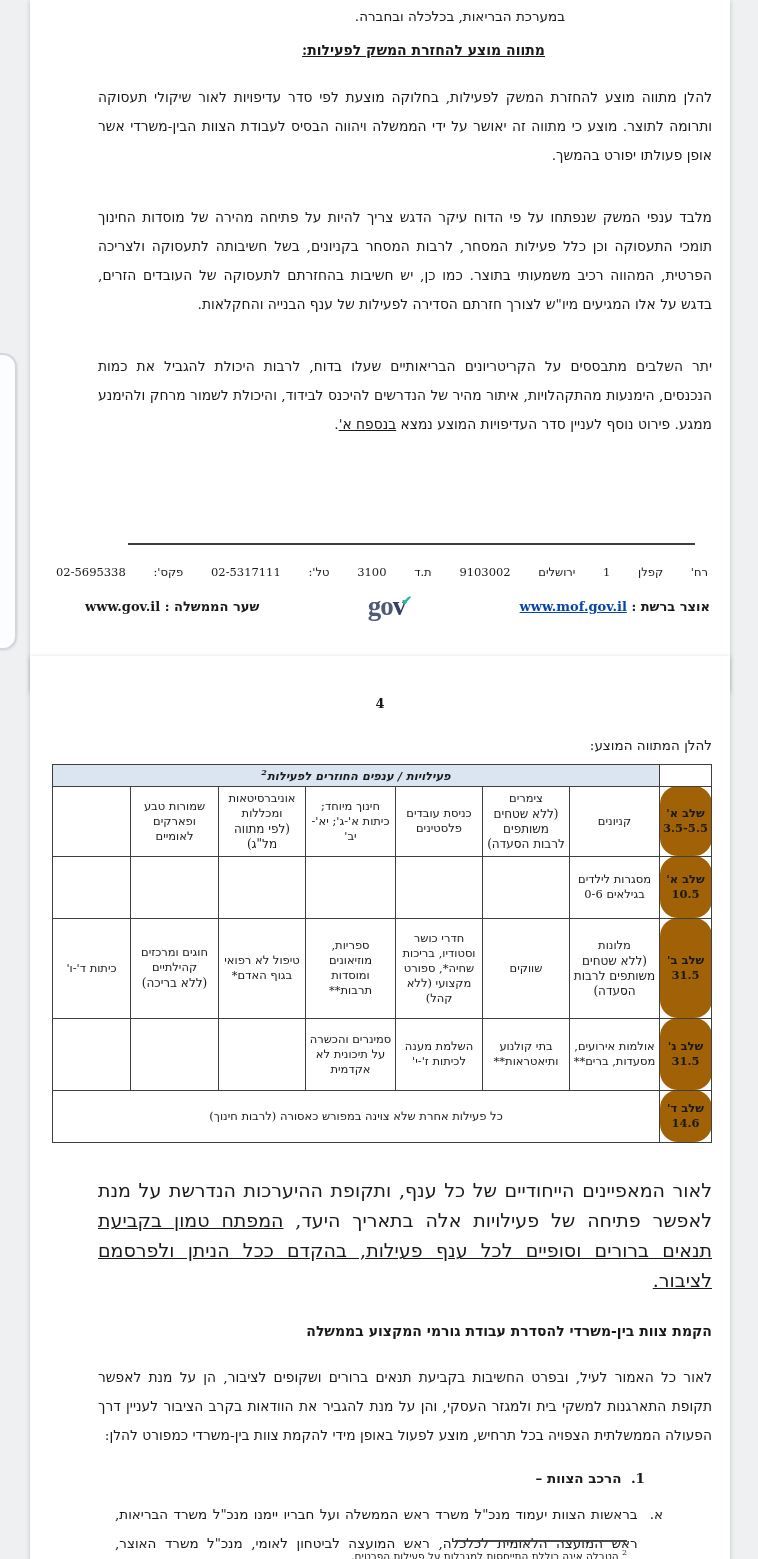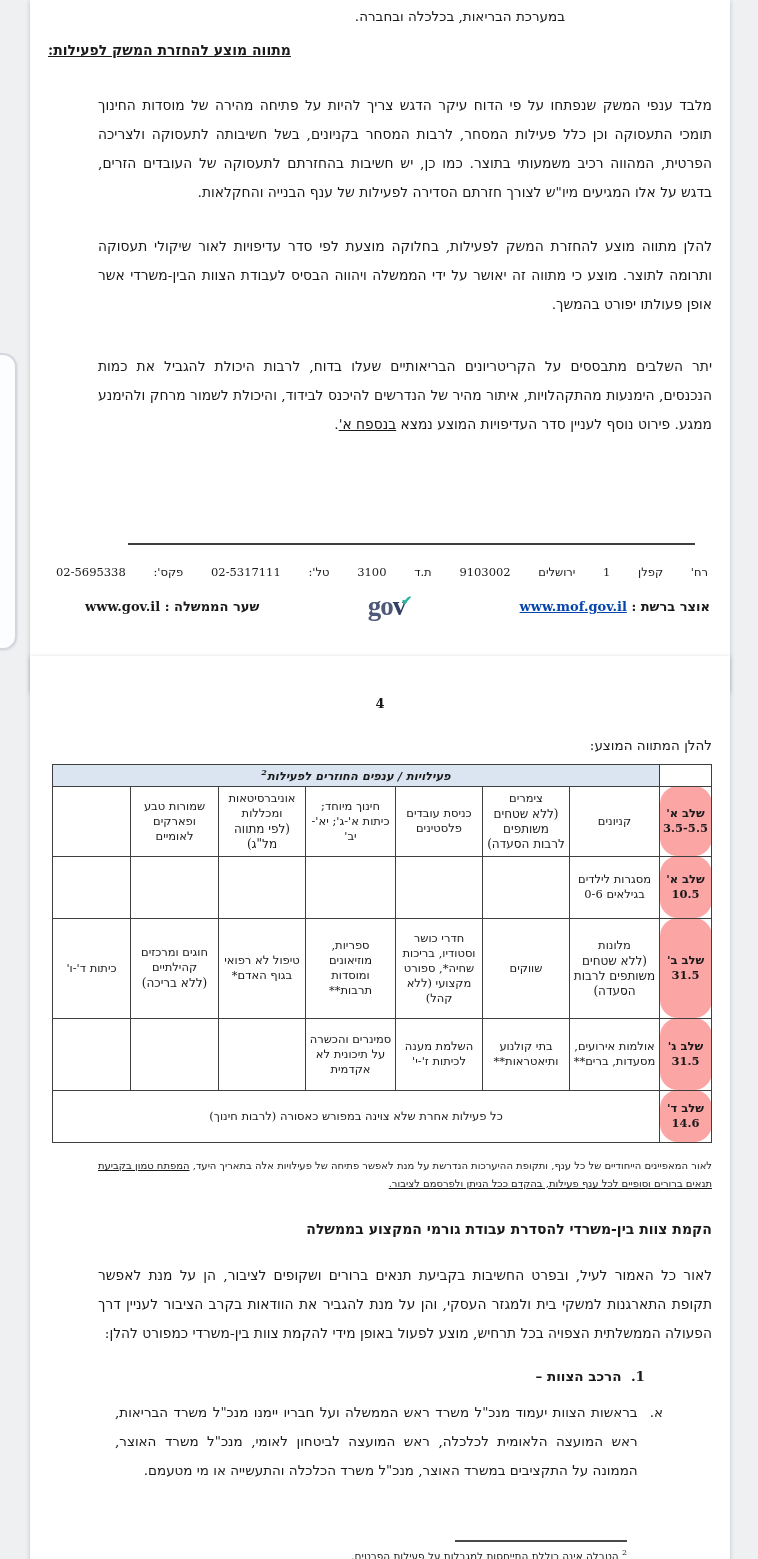--- a/index.html
+++ b/index.html
@@ -17,21 +17,21 @@
   #page1{top:0;height:692px;}
   #page2{top:656px;height:920px;}
   
   .prev-page-edge{
     position:absolute;left:-17px;top:353px;width:30px;height:293px;
     background:#fcfdfe;border:2px solid #d3d7dd;border-radius:14px;
     box-shadow:1px 1px 2px rgba(0,0,0,.06);
   }
   
   .p1-opening{padding:8px 165px 0 18px;text-align:right;font-size:13.5px;}
-  .p1-heading{margin:18px 185px 4px 18px;text-align:left;font-weight:bold;
+  .p1-heading{margin:18px 185px 4px 18px;text-align:right;font-weight:bold;
     text-decoration:underline;font-size:14px;}
   .para{margin:25px 18px 0 68px;text-align:justify;font-size:13.8px;line-height:29px;}
   .para.gap2{margin-top:33px;}
   .u{text-decoration:underline;}
   .p1-footer{position:absolute;top:543px;left:0;right:0;}
   .footer-divider{margin:0 35px 0 98px;border-top:2px solid #3c3c3c;height:0;}
   
   .footer-contact{margin:20px 22px 0 26px;font-size:11.5px;text-align:justify;
     text-align-last:justify;}
   .footer-links{display:flex;justify-content:space-between;align-items:center;
@@ -44,24 +44,24 @@
   .gov-logo .tick{color:#2ab4a0;font-size:13px;vertical-align:super;margin-left:-4px;}
   
   .page-num{margin-top:40px;text-align:center;font-weight:bold;font-size:13px;}
   .p2-intro{margin:26px 18px 7px 0;text-align:right;font-size:13.5px;}
   table.plan{margin:11px 18px 0;border-collapse:collapse;table-layout:fixed;
     width:659px;direction:rtl;}
   table.plan td{border:1px solid #3f3f3f;text-align:center;vertical-align:middle;
     font-size:11.5px;line-height:1.3;padding:2px 3px;word-wrap:break-word;}
   td.hdr-cell{background:#dbe5f1;font-weight:bold;font-style:italic;font-size:12.5px;}
   td.hdr-corner{background:#ffffff;}
-  td.stage-cell{background:#fca5a5;font-weight:bold;font-size:12px;line-height:1.35;border-radius:18px;}
+  td.stage-cell{background:#a16207;font-weight:bold;font-size:12px;line-height:1.35;border-radius:18px;}
   .tbl-sub{font-size:12px;line-height:1.25;margin-top:1px;}
   .tbl-notes{margin:5px 103px 0 0;text-align:right;font-size:9.5px;line-height:13px;}
-  .p2-para{margin:14px 18px 0 68px;text-align:justify;font-size:10px;line-height:18px;}
+  .p2-para{margin:32px 18px 0 68px;text-align:justify;font-size:19px;line-height:30px;}
   .p2-heading{margin:28px 18px 0 68px;text-align:right;font-weight:bold;font-size:14px;}
   .p2-para2{margin:24px 18px 4px 68px;text-align:justify;font-size:13.8px;line-height:29px;}
   .list-item{margin:20px 85px 0 18px;text-align:right;font-weight:bold;font-size:13.5px;}
   .sub-item{display:flex;gap:12px;margin:14px 67px 0 85px;font-size:13.5px;line-height:29px;}
   .sub-item .marker{flex:0 0 auto;}
   .sub-item .body{text-align:justify;}
   .fn-block{position:absolute;top:884px;left:0;right:0;}
   .fn-divider{margin:0 103px 0 0;width:172px;border-top:2px solid #4a4a4a;height:0;
     margin-right:103px;margin-left:auto;}
   .fn-text{margin:6px 103px 0 0;text-align:right;font-size:10.5px;}
@@ -70,23 +70,23 @@
 </head>
 <body>
 
 <div class="prev-page-edge"></div>
 
 <div class="page" id="page1">
   <div class="p1-opening">במערכת הבריאות, בכלכלה ובחברה.</div>
 
   <div class="p1-heading">מתווה מוצע להחזרת המשק לפעילות:</div>
 
+  <div class="para">להלן מתווה מוצע להחזרת המשק לפעילות, בחלוקה מוצעת לפי סדר עדיפויות לאור שיקולי תעסוקה ותרומה לתוצר. מוצע כי מתווה זה יאושר על ידי הממשלה ויהווה הבסיס לעבודת הצוות הבין-משרדי אשר אופן פעולתו יפורט בהמשך.</div>
+
   <div class="para gap2">מלבד ענפי המשק שנפתחו על פי הדוח עיקר הדגש צריך להיות על פתיחה מהירה של מוסדות החינוך תומכי התעסוקה וכן כלל פעילות המסחר, לרבות המסחר בקניונים, בשל חשיבותה לתעסוקה ולצריכה הפרטית, המהווה רכיב משמעותי בתוצר. כמו כן, יש חשיבות בהחזרתם לתעסוקה של העובדים הזרים, בדגש על אלו המגיעים מיו"ש לצורך חזרתם הסדירה לפעילות של ענף הבנייה והחקלאות.</div>
-
-  <div class="para">להלן מתווה מוצע להחזרת המשק לפעילות, בחלוקה מוצעת לפי סדר עדיפויות לאור שיקולי תעסוקה ותרומה לתוצר. מוצע כי מתווה זה יאושר על ידי הממשלה ויהווה הבסיס לעבודת הצוות הבין-משרדי אשר אופן פעולתו יפורט בהמשך.</div>
 
   <div class="para gap2">
     <span>יתר השלבים מתבססים על הקריטריונים הבריאותיים שעלו בדוח, לרבות היכולת להגביל את כמות הנכנסים, הימנעות מהתקהלויות, איתור מהיר של הנדרשים להיכנס לבידוד, והיכולת לשמור מרחק ולהימנע ממגע.  פירוט נוסף לעניין סדר העדיפויות המוצע נמצא </span><span class="u">בנספח א'</span><span>.</span>
   </div>
 
   <div class="p1-footer">
     <div class="footer-divider"></div>
     <div class="footer-contact">רח' קפלן 1 ירושלים 9103002 ת.ד 3100 טל': 02-5317111 פקס': 02-5695338</div>
     <div class="footer-links">
       <span class="footer-link-group">

